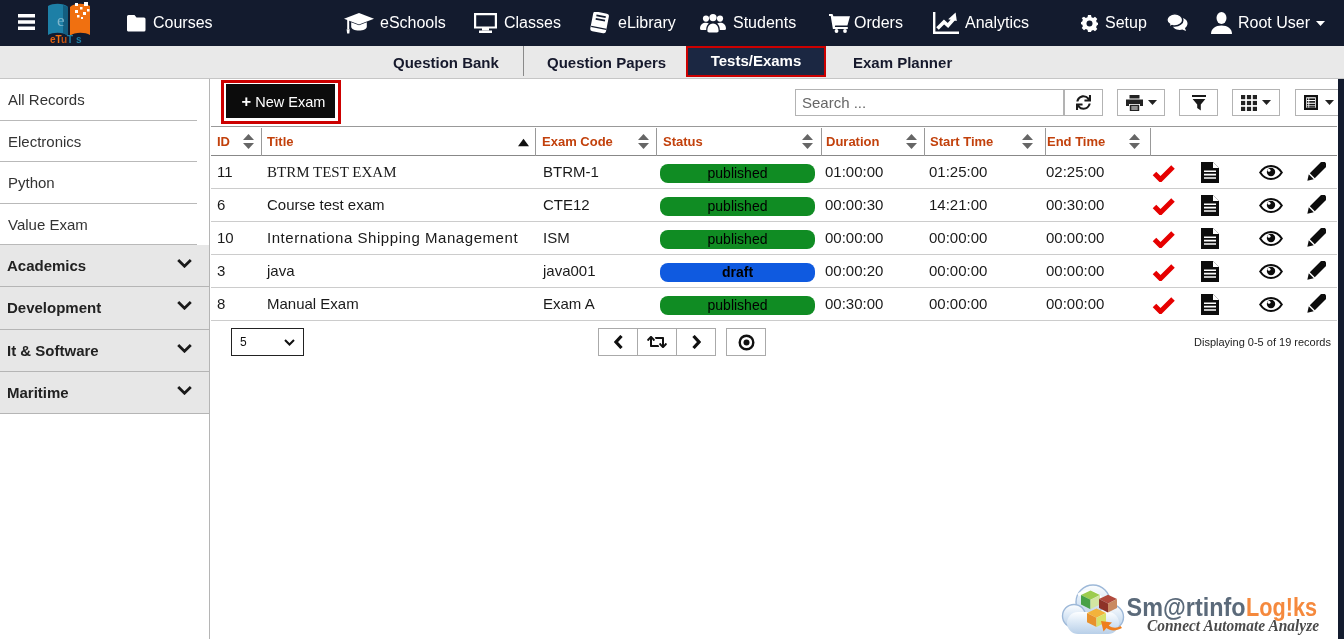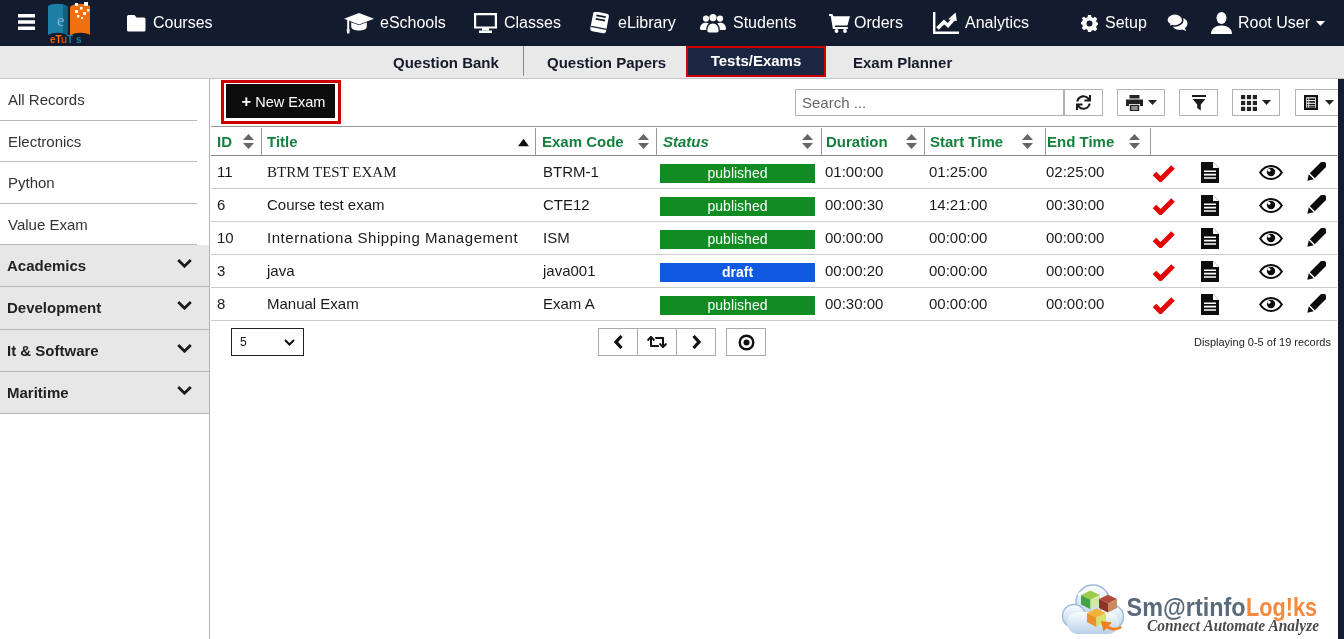--- a/index.html
+++ b/index.html
@@ -22,25 +22,25 @@
 .sacc { position:relative; height:42.3px; line-height:42.3px; padding-left:7px; font-size:15px; font-weight:bold; color:#222; background:#e7e7e7; border-bottom:1px solid #b5b5b5; }
 .sacc svg { position:absolute; right:17px; top:14px; }
 
 #newexam-outer { position:absolute; left:221px; top:80px; width:120px; height:44px; border:3px solid #cc0000; background:#fff; }
 #newexam { position:absolute; left:1.5px; top:1px; width:109px; height:34px; background:#0c0c0c; color:#fff; font-size:14.5px; text-align:center; line-height:34px; text-indent:7px; }
 #search { position:absolute; left:795px; top:89px; width:269px; height:27px; border:1px solid #b3b3b3; font-size:15px; color:#666; padding-left:6px; line-height:25px; background:#fff; }
 .tbtn { position:absolute; top:89px; height:27px; border:1px solid #b3b3b3; background:#fff; display:flex; align-items:center; justify-content:center; }
 
 #thead { position:absolute; left:211px; top:126px; width:1126px; height:30px; border-top:1px solid #999; border-bottom:1px solid #888; background:#fff; }
 .hdiv { position:absolute; top:1px; height:28px; width:1px; background:#999; }
-.hcell { position:absolute; top:0; font-weight:bold; font-size:15px; color:#15803d; line-height:29px; }
+.hcell { position:absolute; top:0; font-weight:bold; font-size:13px; color:#c2410c; line-height:29px; }
 .sorticon { position:absolute; width:11px; height:15px; }
 .trow { position:absolute; left:211px; width:1126px; height:33px; border-bottom:1px solid #ccc; background:#fff; font-size:15px; color:#1a1a1a; }
 .tcell { position:absolute; top:0; line-height:32px; white-space:nowrap; }
-.badge { position:absolute; left:449px; top:8px; width:155px; height:19px; border-radius:0; color:#ffffff; font-size:14px; text-align:center; line-height:19px; }
+.badge { position:absolute; left:449px; top:8px; width:155px; height:19px; border-radius:8px; color:#000000; font-size:14px; text-align:center; line-height:19px; }
 .bgreen { background:#108c23; }
 .bblue { background:#0f5ae0;font-weight:bold; }
 .acticon { position:absolute; top:5px; }
 
 #pagesel { position:absolute; left:231px; top:328px; width:73px; height:28px; border:1px solid #222; background:#fff; font-size:12px; line-height:26px; padding-left:8px; color:#111; }
 .pbtn { position:absolute; top:328px; height:28px; border:1px solid #aaa; background:#fff; display:flex; align-items:center; justify-content:center; }
 #disp { position:absolute; right:13px; top:336px; font-size:11px; color:#222; }
 
 #scroll { position:absolute; left:1338px; top:79px; width:6px; height:560px; background:#131b2e; }
 </style>
@@ -257,21 +257,21 @@
     </svg>
   <svg style="margin-left:7px;" width="9" height="5" viewBox="0 0 9 5">
       <path fill="#222" d="M0 0h9L4.5 5z"></path>
     </svg>
 </div>
 
 <div id="thead">
   <div class="hcell" style="left:6px;">ID</div>
   <div class="hcell" style="left:56px;">Title</div>
   <div class="hcell" style="left:331px;">Exam Code</div>
-  <div class="hcell" style="left:452px;font-style:italic;">Status</div>
+  <div class="hcell" style="left:452px;">Status</div>
   <div class="hcell" style="left:615px;">Duration</div>
   <div class="hcell" style="left:719px;">Start Time</div>
   <div class="hcell" style="left:836px;">End Time</div>
   <svg class="sorticon" style="left:32px; top:7px;" width="11" height="15" viewBox="0 0 11 15">
       <path fill="#666" d="M0 6 5.5 0 11 6z"></path>
       <path fill="#666" d="M0 9 11 9 5.5 15z"></path>
     </svg>
   <svg class="sorticon" style="left:307px; top:8px;" width="12" height="8" viewBox="0 0 12 8">
       <path fill="#111" d="M0 8 6 0l6 8z"></path>
     </svg>

